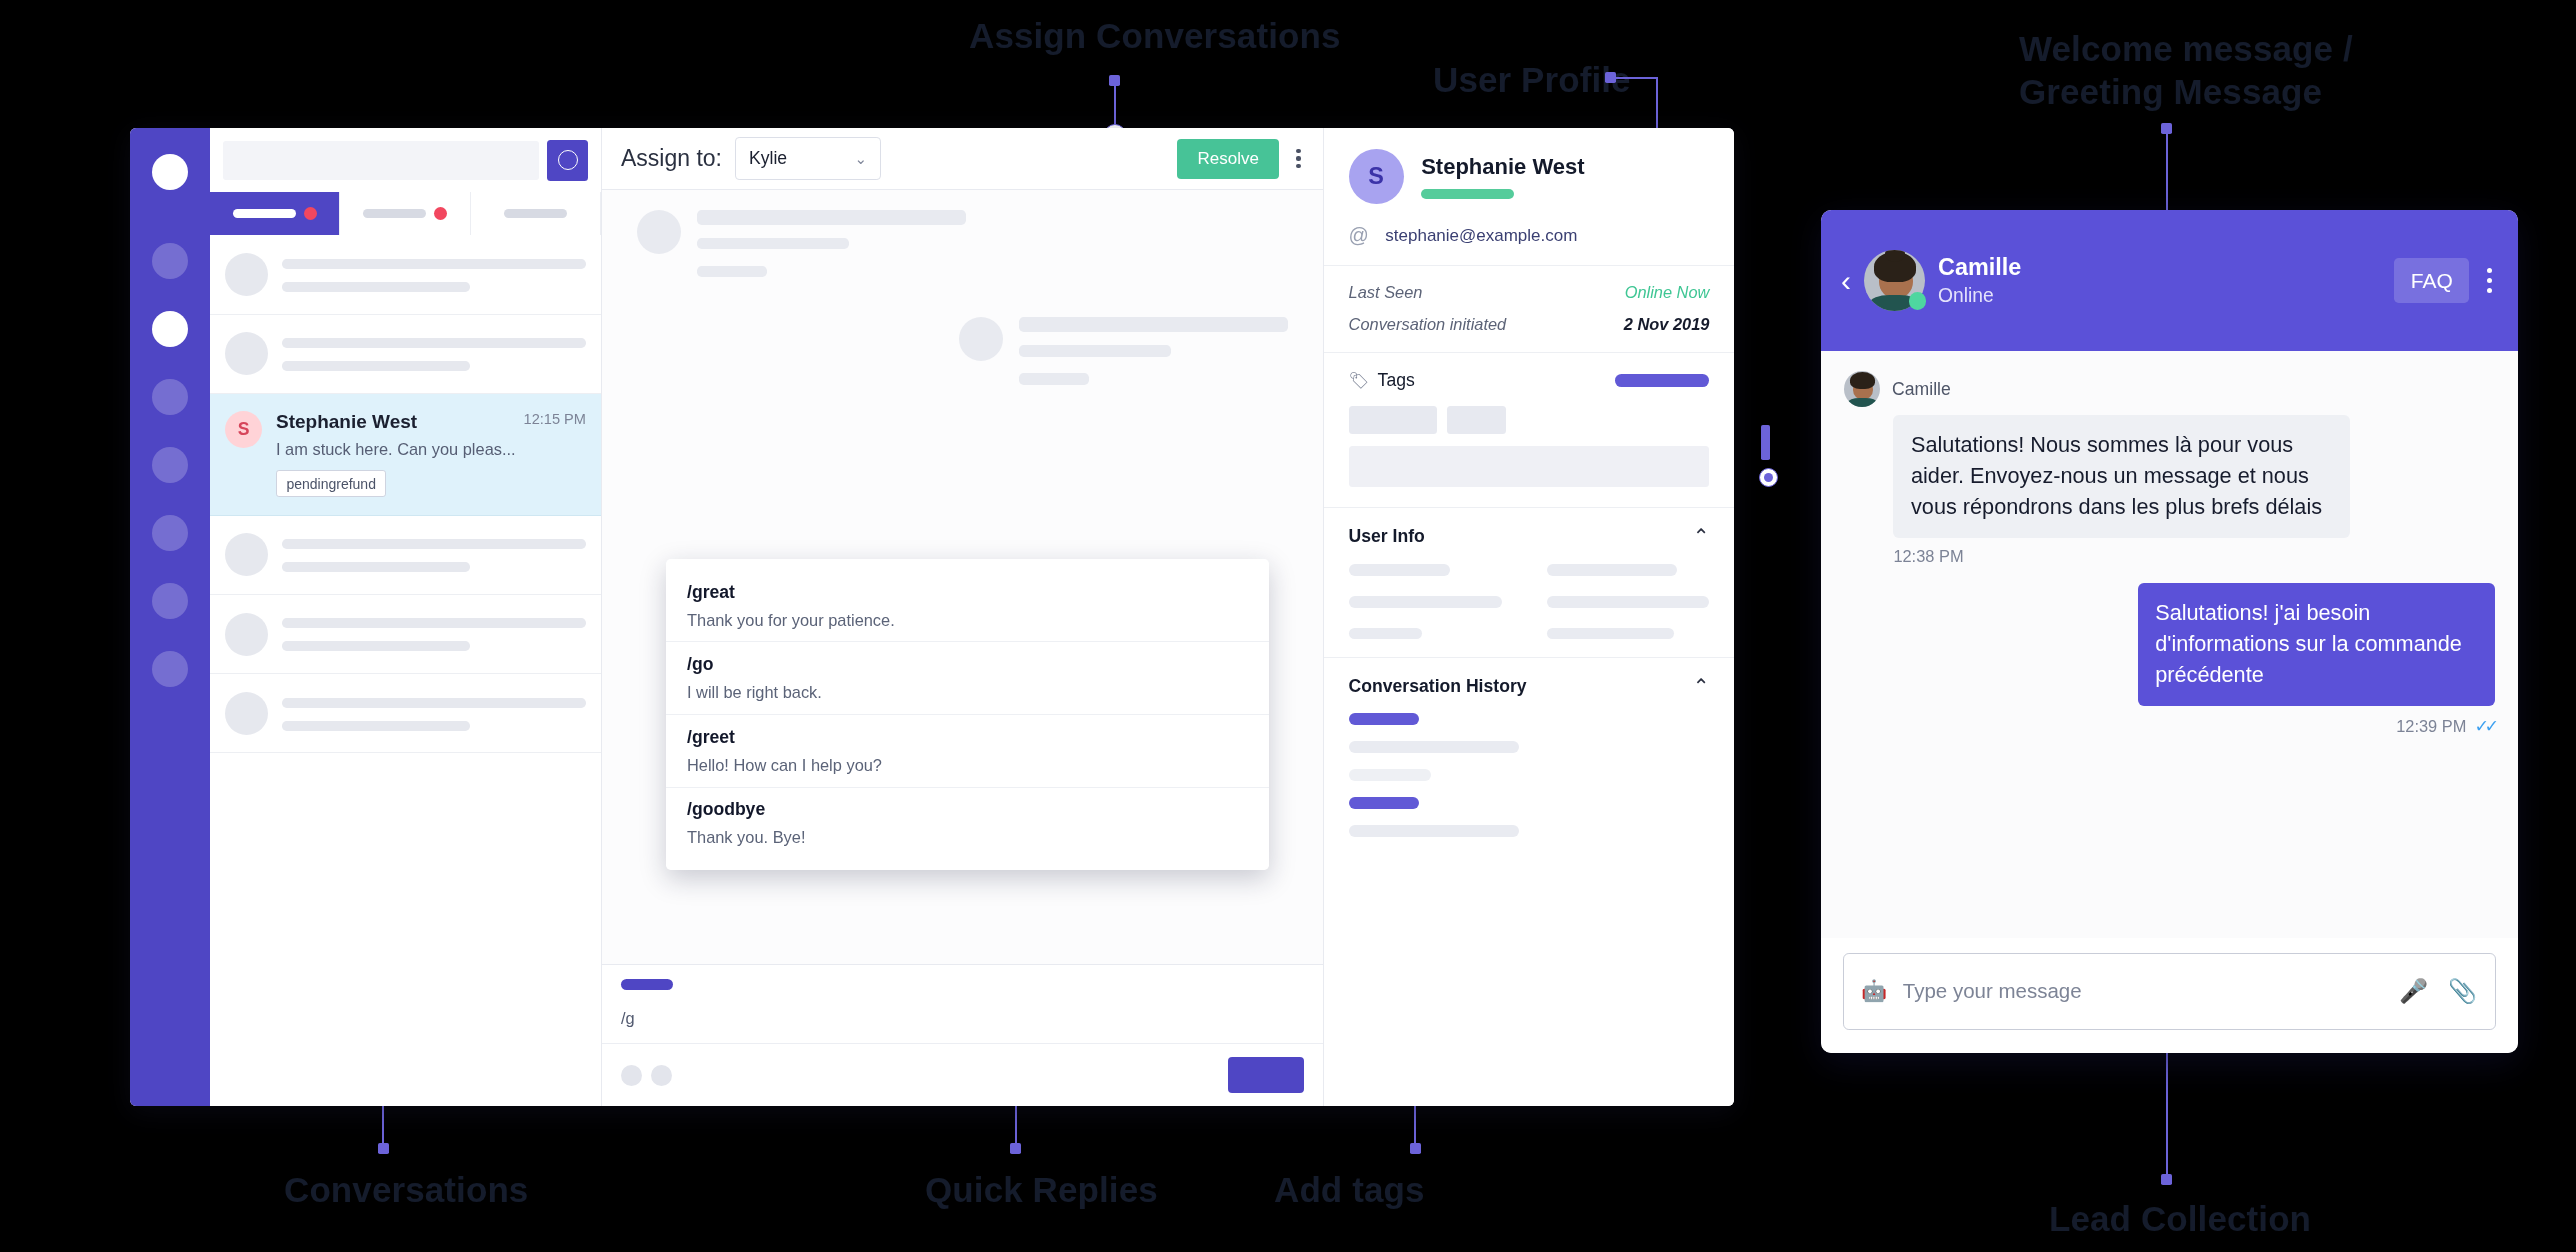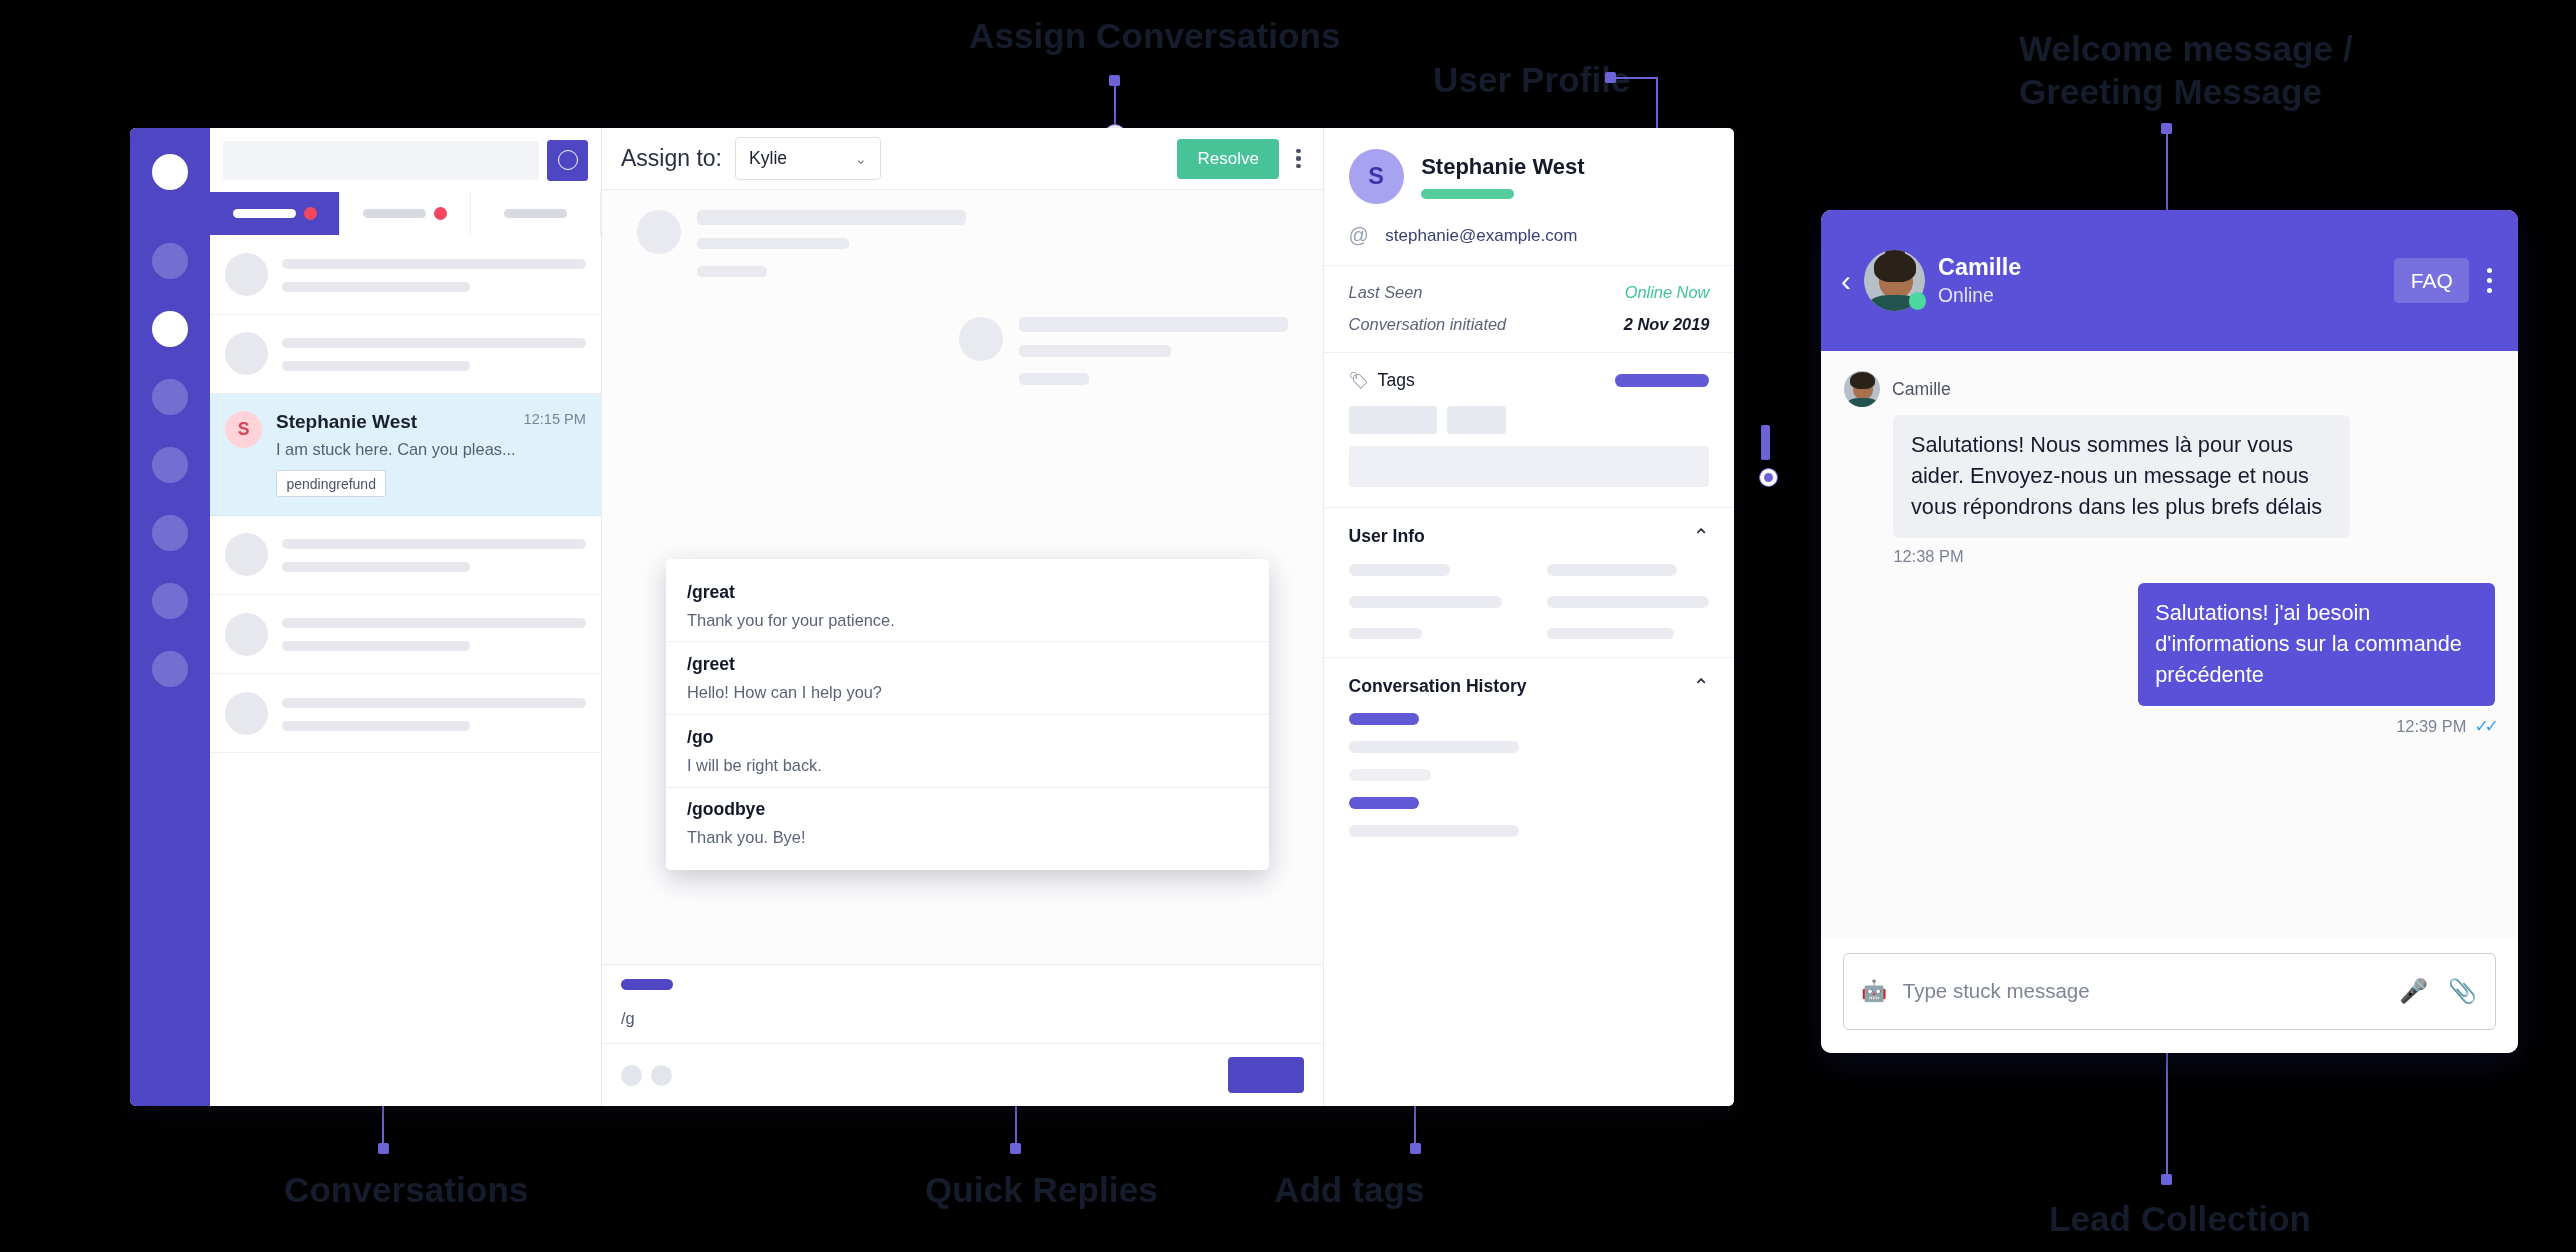--- a/index.html
+++ b/index.html
@@ -379,26 +379,26 @@
               <div class="b3"></div>
             </div>
         </div>
 
         <div class="qr-popup">
           <div class="qr-item">
             <div class="qr-cmd">/great</div>
             <div class="qr-desc">Thank you for your patience.</div>
           </div>
           <div class="qr-item">
+            <div class="qr-cmd">/go</div>
+            <div class="qr-desc">I will be right back.</div>
+          </div>
+          <div class="qr-item">
             <div class="qr-cmd">/greet</div>
             <div class="qr-desc">Hello! How can I help you?</div>
-          </div>
-          <div class="qr-item">
-            <div class="qr-cmd">/go</div>
-            <div class="qr-desc">I will be right back.</div>
           </div>
           <div class="qr-item">
             <div class="qr-cmd">/goodbye</div>
             <div class="qr-desc">Thank you. Bye!</div>
           </div>
         </div>
       </div>
 
       <div class="mid-foot">
         <div class="composer-bar">
@@ -528,21 +528,21 @@
       <div class="w-bubble-out">Salutations! j'ai besoin d'informations sur la commande précédente</div>
       <div class="w-time-out">
         <span>12:39 PM</span>
         <span class="ticks">✓✓</span>
       </div>
     </div>
 
     <div class="w-foot">
       <div class="w-input">
         <span class="bot-ico">🤖</span>
-        <span class="w-placeholder">Type stuck message</span>
+        <span class="w-placeholder">Type your message</span>
         <span class="w-input-right">
           <span class="mic-ico">🎤</span>
           <span class="clip-ico">📎</span>
         </span>
       </div>
     </div>
   </div>
 
 </div>
 

